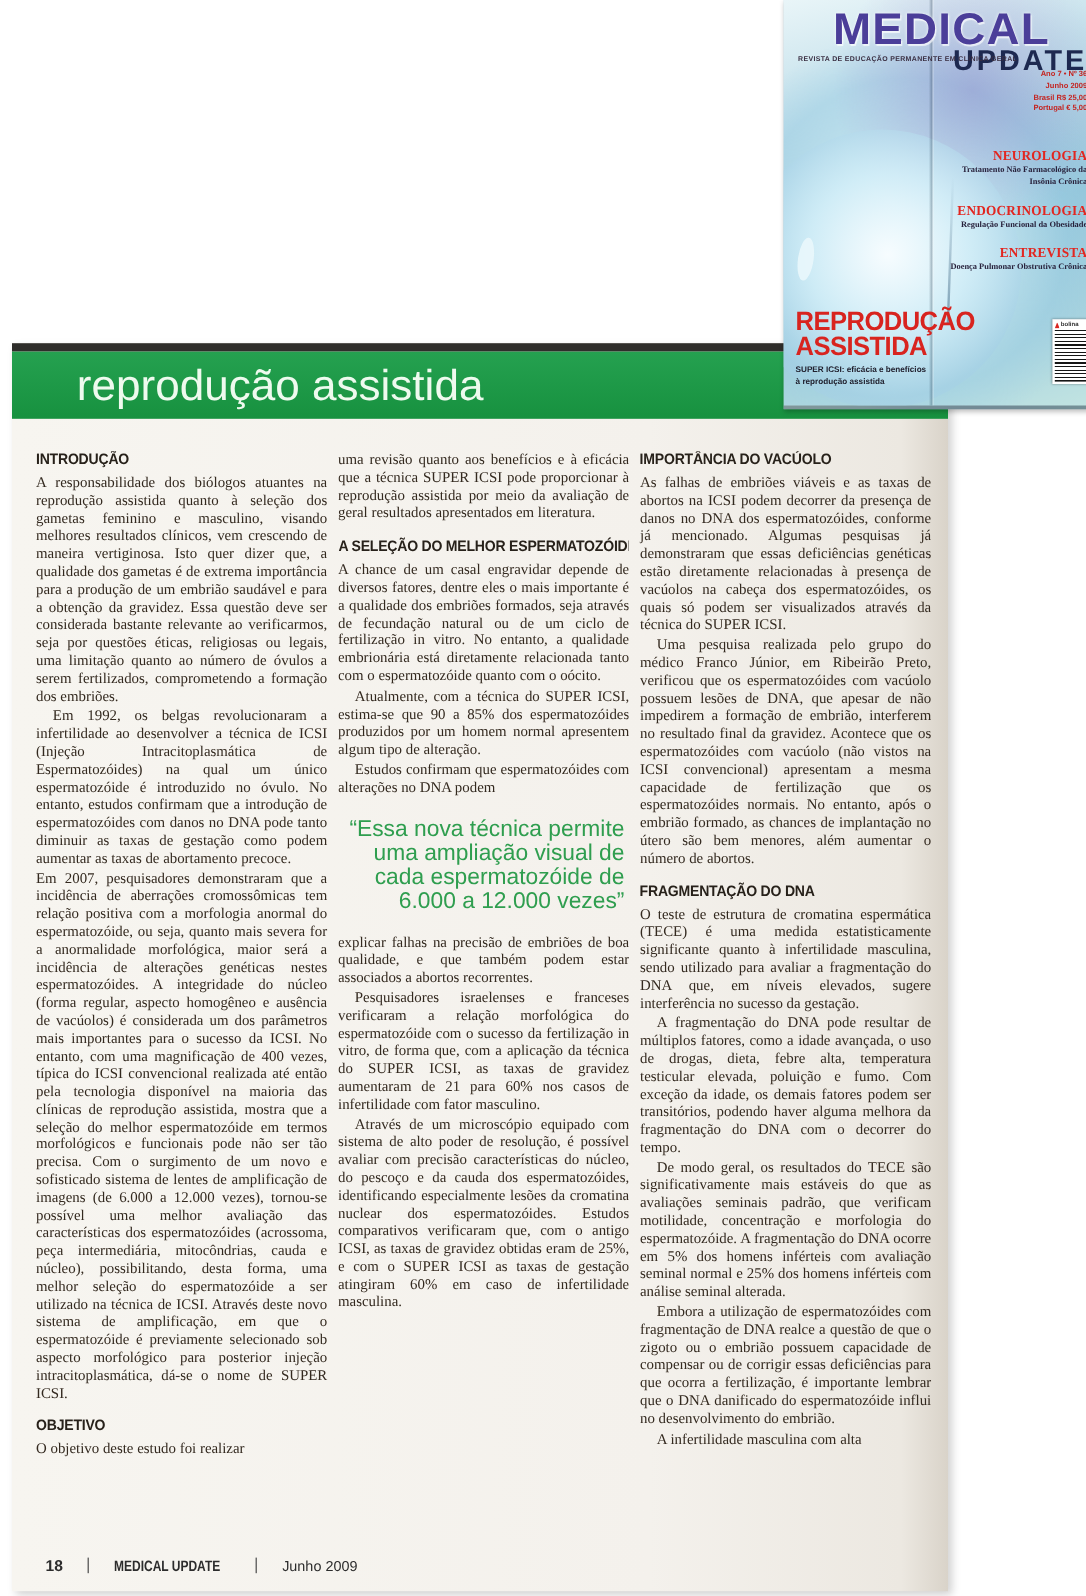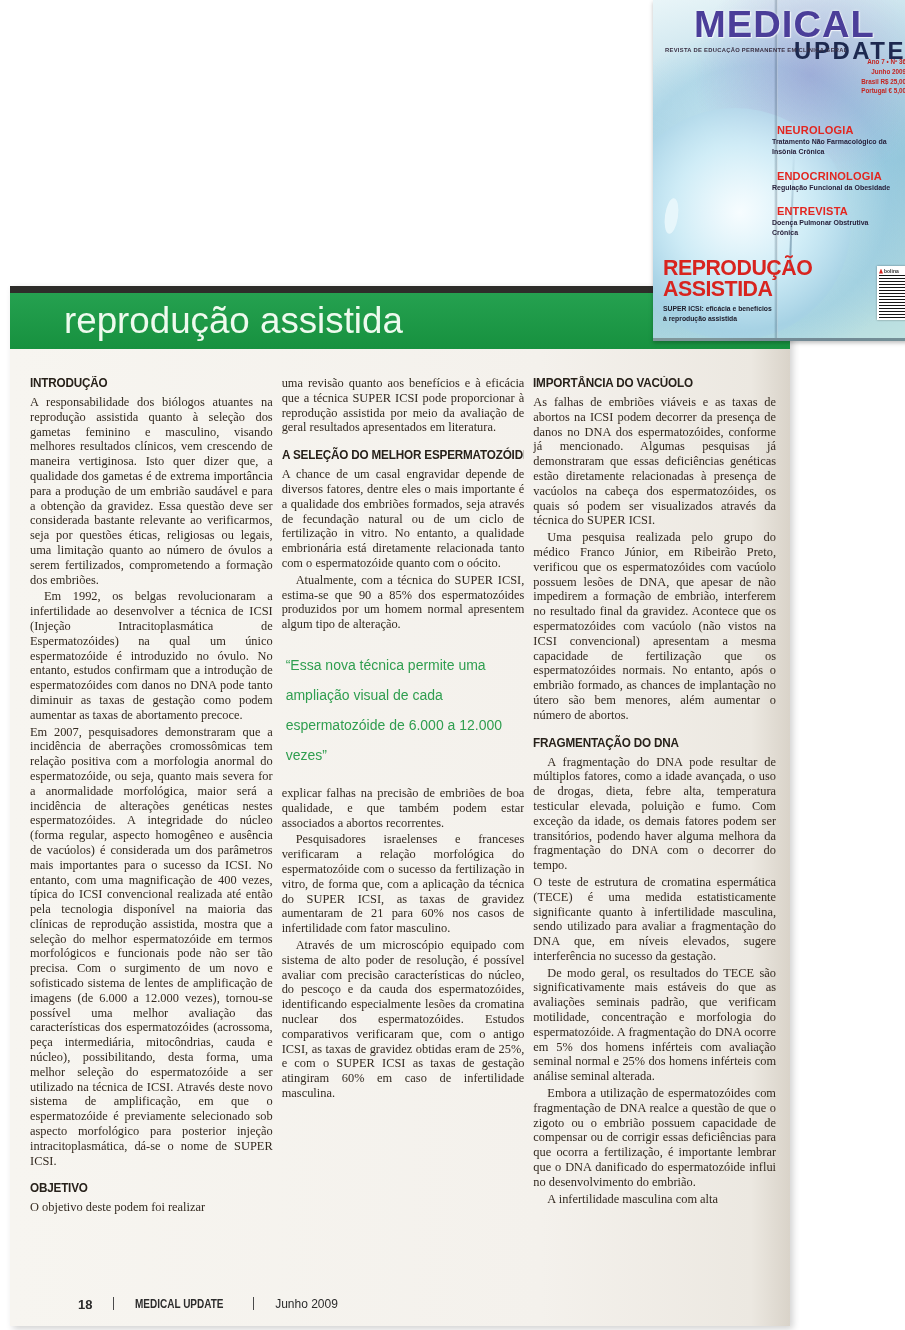--- a/index.html
+++ b/index.html
@@ -38,28 +38,27 @@
     font-family:"Liberation Sans",sans-serif;font-weight:bold;
     font-size:12.6px;color:#27211a;margin:13px 0 5px;letter-spacing:-0.2px;
     transform:scaleX(0.93);transform-origin:0 50%;white-space:nowrap;
   }
   .body-para{
     font-family:"Liberation Serif",serif;font-size:12.4px;line-height:14.8px;
     color:#33291f;text-align:justify;margin:0 0 2px;
   }
   .body-para.indent{text-indent:14px;}
   .pull-quote{
-    font-family:"Liberation Sans",sans-serif;font-size:14px;line-height:30px;
-    color:var(--quote-green);text-align:left;margin:18px 4px 16px;
+    font-family:"Liberation Sans",sans-serif;font-size:19px;line-height:20px;
+    color:var(--quote-green);text-align:right;margin:18px 4px 16px;
   }
 
   .page-footer{
-    position:absolute;left:28px;bottom:14px;display:flex;align-items:flex-start;gap:21px;
+    position:absolute;left:28px;bottom:14px;display:flex;align-items:center;gap:21px;
     color:#2c2c2c;
-    margin-left:40px;
   }
   .page-footer .page-num{font-size:13px;font-weight:bold;}
   .page-footer .sep{width:0;height:13px;border-left:1.5px solid #4a4a4a;}
   .page-footer .mag-name{
     font-size:12.5px;font-weight:bold;letter-spacing:0;
     transform:scaleX(0.8);transform-origin:0 50%;white-space:nowrap;margin-right:-14px;
   }
   .page-footer .mag-date{font-size:12px;}
 
   
@@ -102,21 +101,21 @@
     color:#1d2950;letter-spacing:2.5px;line-height:1;
   }
   .cover-tagline{
     position:absolute;left:12px;top:47px;font-size:5.8px;font-weight:bold;
     color:#3a2f42;letter-spacing:0.3px;
   }
   .cover-issue{
     position:absolute;right:10px;top:57px;text-align:right;
     font-size:6.3px;font-weight:bold;color:#c42420;line-height:1.55;
   }
-  .cover-topics{position:absolute;right:22px;top:124px;text-align:left;}
+  .cover-topics{position:absolute;right:10px;top:124px;text-align:right;font-family:Liberation Serif, serif;}
   .cover-topic{margin-bottom:13px;}
   .topic-section{
     font-size:11.5px;font-weight:bold;color:#e22620;letter-spacing:0.2px;
     transform:scaleX(0.96);transform-origin:100% 50%;
   }
   .topic-title{
     font-size:7px;font-weight:bold;color:#28223c;line-height:1.4;
     max-width:122px;margin-left:auto;margin-top:1px;
   }
   .cover-feature{position:absolute;left:10px;top:258px;}
@@ -156,39 +155,40 @@
     <span class="band-text">reprodução assistida</span>
   </div>
 
   <div class="columns">
     <div class="col">
         <h3 class="col-heading">INTRODUÇÃO</h3>
         <p class="body-para">A responsabilidade dos biólogos atuantes na reprodução assistida quanto à seleção dos gametas feminino e masculino, visando melhores resultados clínicos, vem crescendo de maneira vertiginosa. Isto quer dizer que, a qualidade dos gametas é de extrema importância para a produção de um embrião saudável e para a obtenção da gravidez. Essa questão deve ser considerada bastante relevante ao verificarmos, seja por questões éticas, religiosas ou legais, uma limitação quanto ao número de óvulos a serem fertilizados, comprometendo a formação dos embriões.</p>
         <p class="body-para indent">Em 1992, os belgas revolucionaram a infertilidade ao desenvolver a técnica de ICSI (Injeção Intracitoplasmática de Espermatozóides) na qual um único espermatozóide é introduzido no óvulo. No entanto, estudos confirmam que a introdução de espermatozóides com danos no DNA pode tanto diminuir as taxas de gestação como podem aumentar as taxas de abortamento precoce.</p>
         <p class="body-para">Em 2007, pesquisadores demonstraram que a incidência de aberrações cromossômicas tem relação positiva com a morfologia anormal do espermatozóide, ou seja, quanto mais severa for a anormalidade morfológica, maior será a incidência de alterações genéticas nestes espermatozóides. A integridade do núcleo (forma regular, aspecto homogêneo e ausência de vacúolos) é considerada um dos parâmetros mais importantes para o sucesso da ICSI. No entanto, com uma magnificação de 400 vezes, típica do ICSI convencional realizada até então pela tecnologia disponível na maioria das clínicas de reprodução assistida, mostra que a seleção do melhor espermatozóide em termos morfológicos e funcionais pode não ser tão precisa. Com o surgimento de um novo e sofisticado sistema de lentes de amplificação de imagens (de 6.000 a 12.000 vezes), tornou-se possível uma melhor avaliação das características dos espermatozóides (acrossoma, peça intermediária, mitocôndrias, cauda e núcleo), possibilitando, desta forma, uma melhor seleção do espermatozóide a ser utilizado na técnica de ICSI. Através deste novo sistema de amplificação, em que o espermatozóide é previamente selecionado sob aspecto morfológico para posterior injeção intracitoplasmática, dá-se o nome de SUPER ICSI.</p>
         <h3 class="col-heading">OBJETIVO</h3>
-        <p class="body-para">O objetivo deste podem foi realizar</p>
+        <p class="body-para">O objetivo deste estudo foi realizar</p>
       </div>
     <div class="col">
         <p class="body-para">uma revisão quanto aos benefícios e à eficácia que a técnica SUPER ICSI pode proporcionar à reprodução assistida por meio da avaliação de geral resultados apresentados em literatura.</p>
         <h3 class="col-heading">A SELEÇÃO DO MELHOR ESPERMATOZÓIDE</h3>
         <p class="body-para">A chance de um casal engravidar depende de diversos fatores, dentre eles o mais importante é a qualidade dos embriões formados, seja através de fecundação natural ou de um ciclo de fertilização in vitro. No entanto, a qualidade embrionária está diretamente relacionada tanto com o espermatozóide quanto com o oócito.</p>
         <p class="body-para indent">Atualmente, com a técnica do SUPER ICSI, estima-se que 90 a 85% dos espermatozóides produzidos por um homem normal apresentem algum tipo de alteração.</p>
+        <p class="body-para indent">Estudos confirmam que espermatozóides com alterações no DNA podem</p>
         <div class="pull-quote">“Essa nova técnica permite uma ampliação visual de cada espermatozóide de 6.000 a 12.000 vezes”</div>
         <p class="body-para">explicar falhas na precisão de embriões de boa qualidade, e que também podem estar associados a abortos recorrentes.</p>
         <p class="body-para indent">Pesquisadores israelenses e franceses verificaram a relação morfológica do espermatozóide com o sucesso da fertilização in vitro, de forma que, com a aplicação da técnica do SUPER ICSI, as taxas de gravidez aumentaram de 21 para 60% nos casos de infertilidade com fator masculino.</p>
         <p class="body-para indent">Através de um microscópio equipado com sistema de alto poder de resolução, é possível avaliar com precisão características do núcleo, do pescoço e da cauda dos espermatozóides, identificando especialmente lesões da cromatina nuclear dos espermatozóides. Estudos comparativos verificaram que, com o antigo ICSI, as taxas de gravidez obtidas eram de 25%, e com o SUPER ICSI as taxas de gestação atingiram 60% em caso de infertilidade masculina.</p>
       </div>
     <div class="col">
         <h3 class="col-heading">IMPORTÂNCIA DO VACÚOLO</h3>
         <p class="body-para">As falhas de embriões viáveis e as taxas de abortos na ICSI podem decorrer da presença de danos no DNA dos espermatozóides, conforme já mencionado. Algumas pesquisas já demonstraram que essas deficiências genéticas estão diretamente relacionadas à presença de vacúolos na cabeça dos espermatozóides, os quais só podem ser visualizados através da técnica do SUPER ICSI.</p>
         <p class="body-para indent">Uma pesquisa realizada pelo grupo do médico Franco Júnior, em Ribeirão Preto, verificou que os espermatozóides com vacúolo possuem lesões de DNA, que apesar de não impedirem a formação de embrião, interferem no resultado final da gravidez. Acontece que os espermatozóides com vacúolo (não vistos na ICSI convencional) apresentam a mesma capacidade de fertilização que os espermatozóides normais. No entanto, após o embrião formado, as chances de implantação no útero são bem menores, além aumentar o número de abortos.</p>
         <h3 class="col-heading">FRAGMENTAÇÃO DO DNA</h3>
+        <p class="body-para">O teste de estrutura de cromatina espermática (TECE) é uma medida estatisticamente significante quanto à infertilidade masculina, sendo utilizado para avaliar a fragmentação do DNA que, em níveis elevados, sugere interferência no sucesso da gestação.</p>
         <p class="body-para indent">A fragmentação do DNA pode resultar de múltiplos fatores, como a idade avançada, o uso de drogas, dieta, febre alta, temperatura testicular elevada, poluição e fumo. Com exceção da idade, os demais fatores podem ser transitórios, podendo haver alguma melhora da fragmentação do DNA com o decorrer do tempo.</p>
-        <p class="body-para">O teste de estrutura de cromatina espermática (TECE) é uma medida estatisticamente significante quanto à infertilidade masculina, sendo utilizado para avaliar a fragmentação do DNA que, em níveis elevados, sugere interferência no sucesso da gestação.</p>
         <p class="body-para indent">De modo geral, os resultados do TECE são significativamente mais estáveis do que as avaliações seminais padrão, que verificam motilidade, concentração e morfologia do espermatozóide. A fragmentação do DNA ocorre em 5% dos homens inférteis com avaliação seminal normal e 25% dos homens inférteis com análise seminal alterada.</p>
         <p class="body-para indent">Embora a utilização de espermatozóides com fragmentação de DNA realce a questão de que o zigoto ou o embrião possuem capacidade de compensar ou de corrigir essas deficiências para que ocorra a fertilização, é importante lembrar que o DNA danificado do espermatozóide influi no desenvolvimento do embrião.</p>
         <p class="body-para indent">A infertilidade masculina com alta</p>
       </div>
   </div>
 
   <div class="page-footer">
     <span class="page-num">18</span>
     <span class="sep"></span>
     <span class="mag-name">MEDICAL UPDATE</span>

